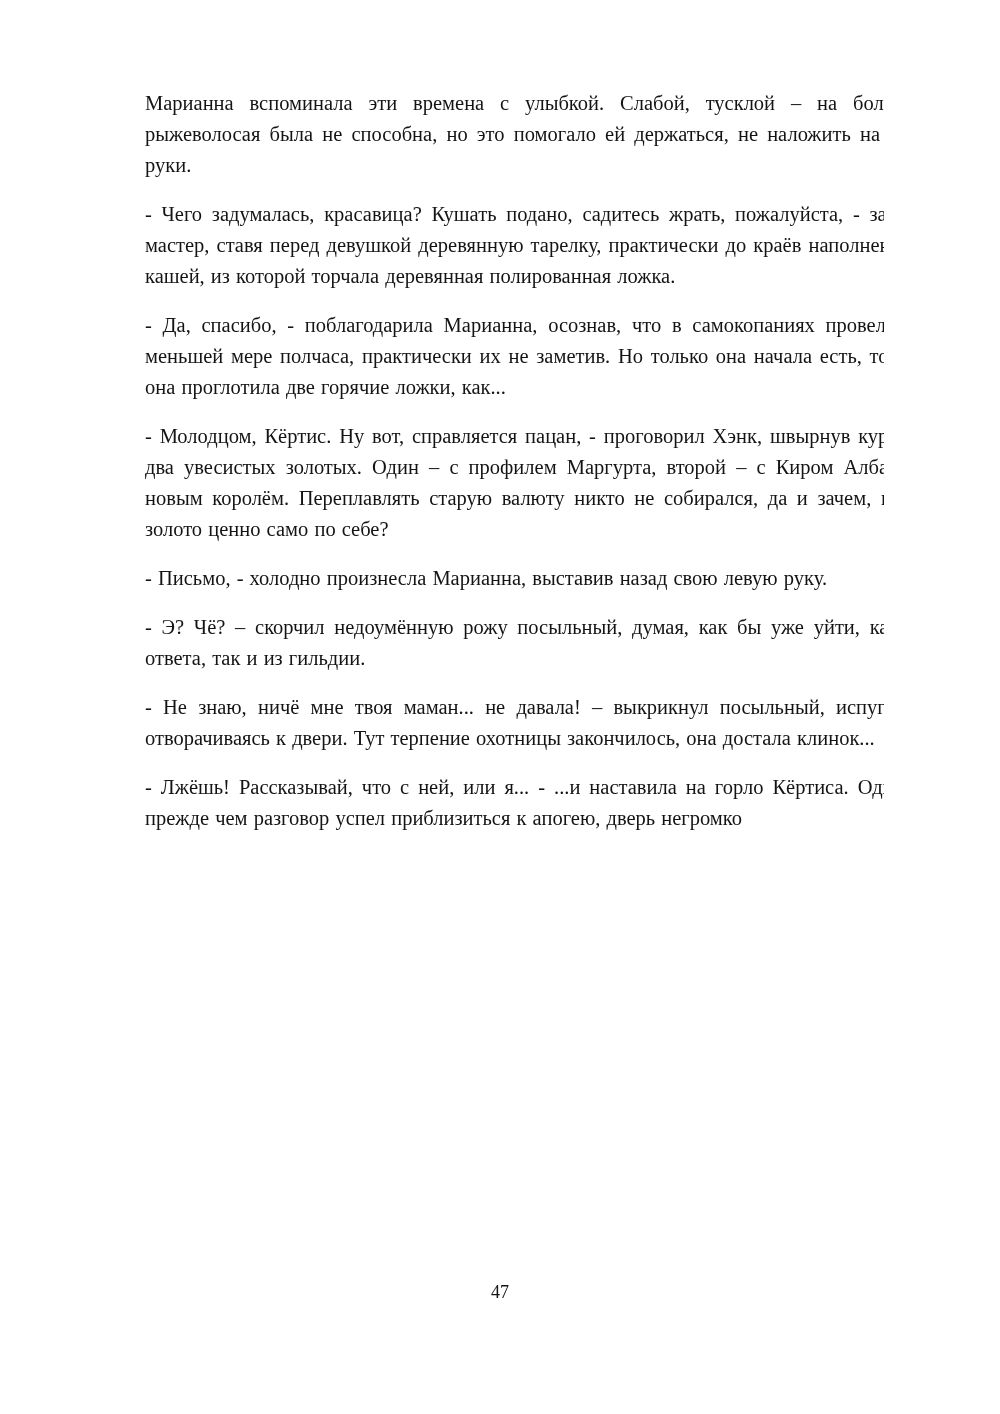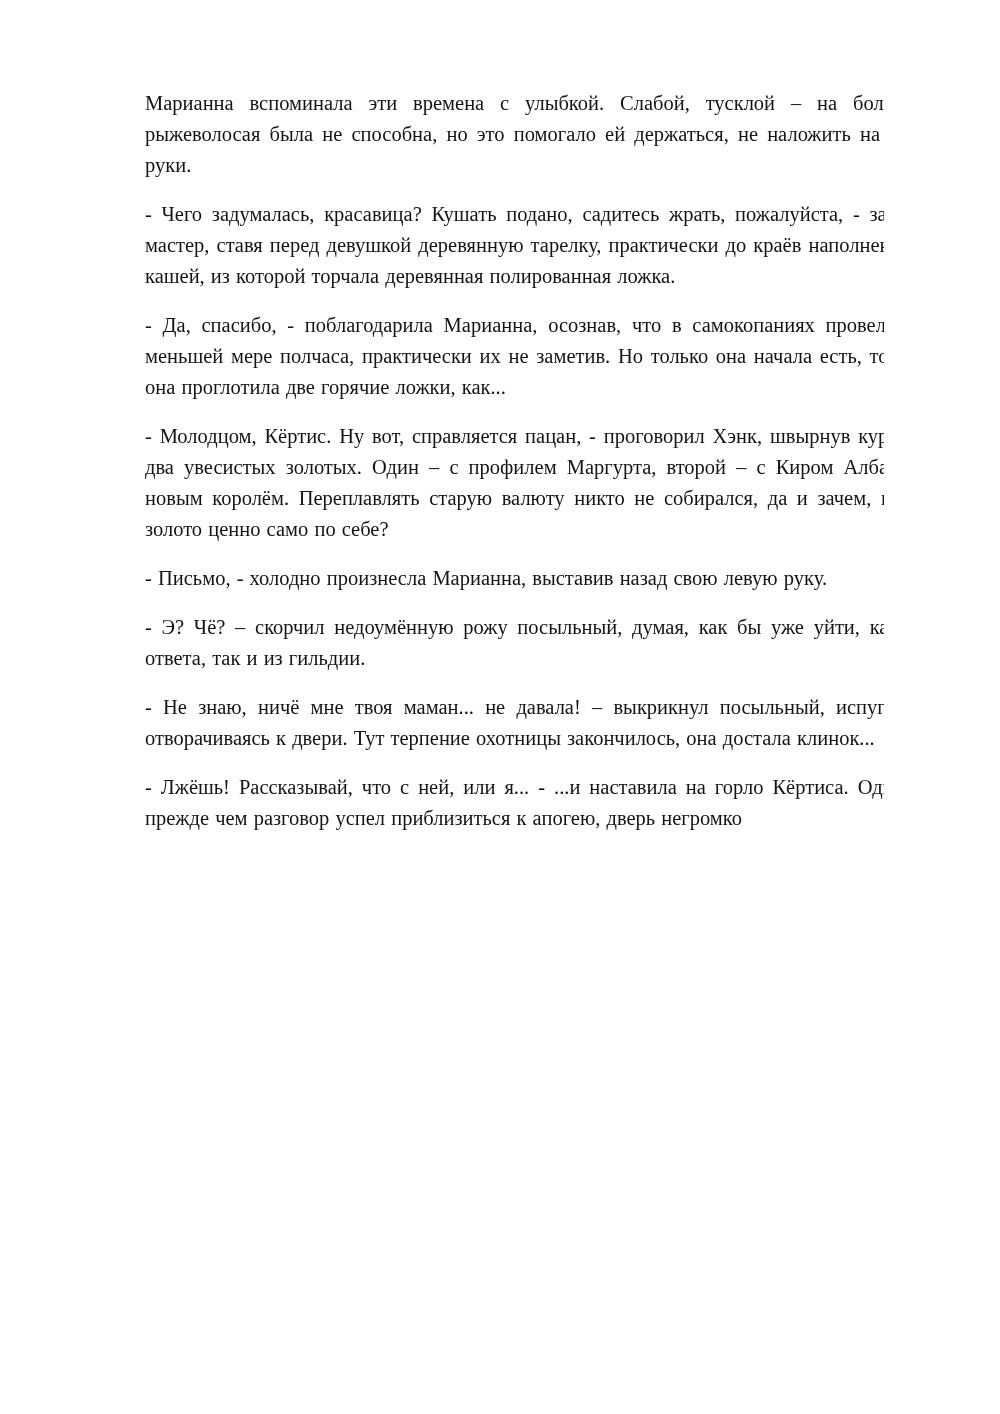--- a/index.html
+++ b/index.html
@@ -48,13 +48,14 @@
   <div class="content">
     <p>Марианна вспоминала эти времена с улыбкой. Слабой, тусклой – на большее рыжеволосая была не способна, но это помогало ей держаться, не наложить на себя руки.</p>
     <p>- Чего задумалась, красавица? Кушать подано, садитесь жрать, пожалуйста, - заявил мастер, ставя перед девушкой деревянную тарелку, практически до краёв наполненную кашей, из которой торчала деревянная полированная ложка.</p>
     <p>- Да, спасибо, - поблагодарила Марианна, осознав, что в самокопаниях провела по меньшей мере полчаса, практически их не заметив. Но только она начала есть, только она проглотила две горячие ложки, как...</p>
     <p>- Молодцом, Кёртис. Ну вот, справляется пацан, - проговорил Хэнк, швырнув курьеру два увесистых золотых. Один – с профилем Маргурта, второй – с Киром Албаном, новым королём. Переплавлять старую валюту никто не собирался, да и зачем, когда золото ценно само по себе?</p>
     <p>- Письмо, - холодно произнесла Марианна, выставив назад свою левую руку.</p>
     <p>- Э? Чё? – скорчил недоумённую рожу посыльный, думая, как бы уже уйти, как от ответа, так и из гильдии.</p>
     <p>- Не знаю, ничё мне твоя маман... не давала! – выкрикнул посыльный, испуганно отворачиваясь к двери. Тут терпение охотницы закончилось, она достала клинок...</p>
     <p>- Лжёшь! Рассказывай, что с ней, или я... - ...и наставила на горло Кёртиса. Однако, прежде чем разговор успел приблизиться к апогею, дверь негромко</p>
   </div>
+  <div class="page-number">47</div>
 </div>
 
 </body></html>

